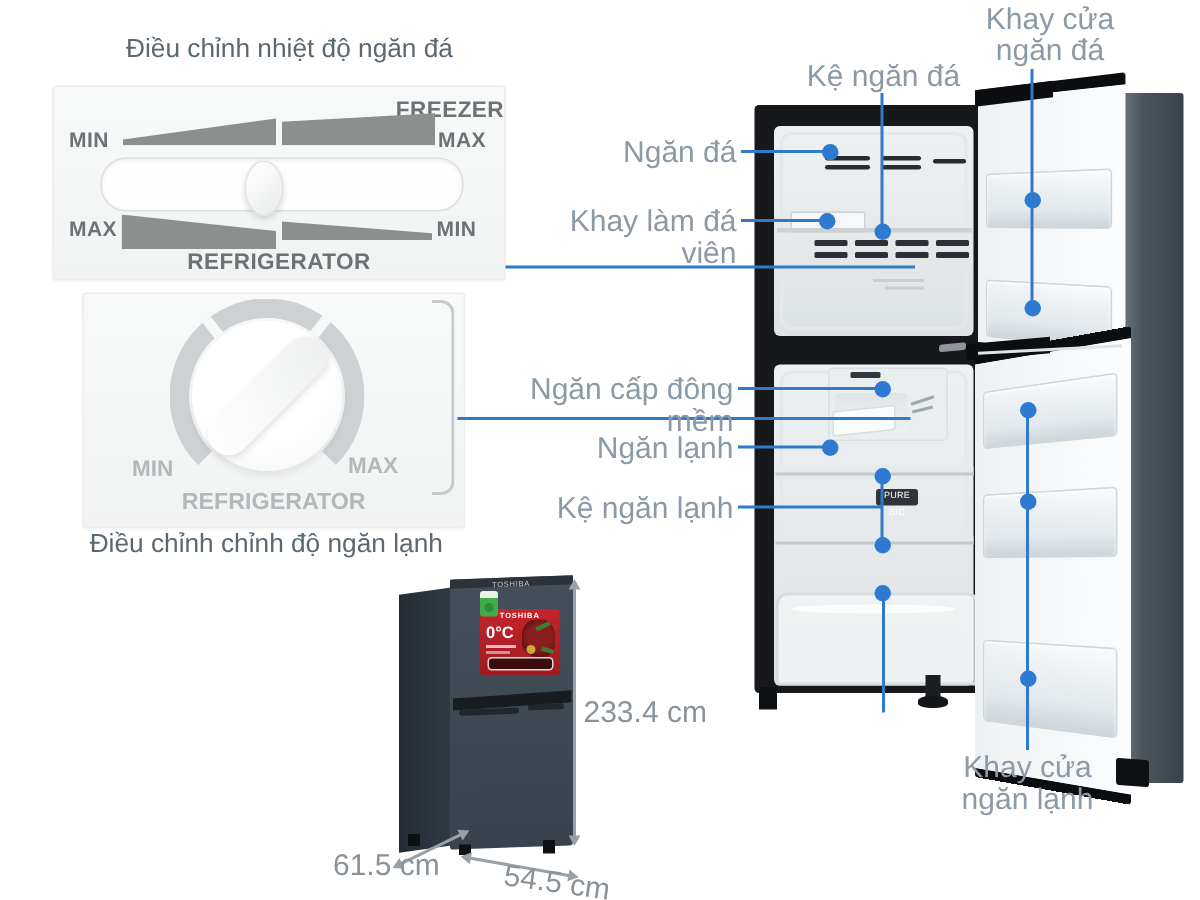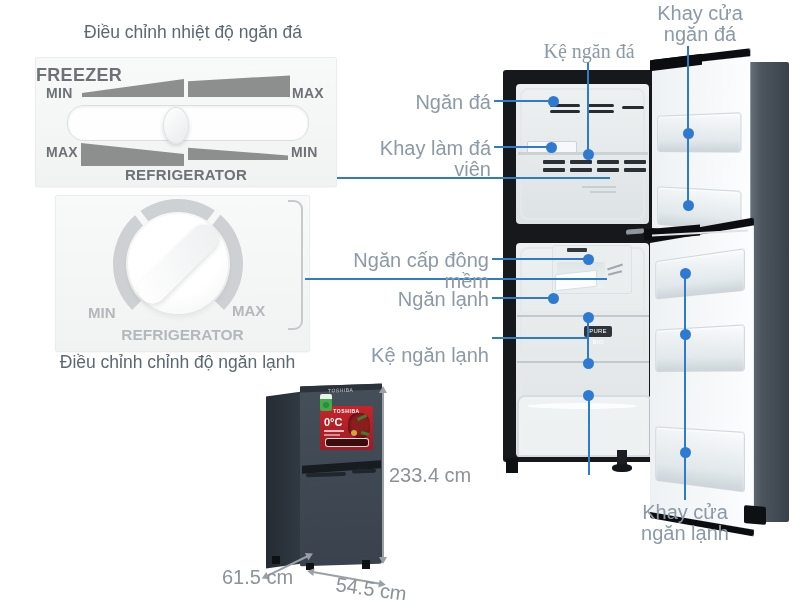--- a/index.html
+++ b/index.html
@@ -73,21 +73,21 @@
   .dim-txt{position:absolute;color:var(--dimension-text);font-size:20px;z-index:7;}
 </style>
 </head>
 <body>
 
 <div id="stage">
 
   <div class="fig-title" style="left:43px;top:22px;width:300px;">Điều chỉnh nhiệt độ ngăn đá</div>
 
   <div class="panel" style="left:35px;top:57px;width:300px;height:128px;">
-    <div class="ptx" style="left:0;top:7px;width:100%;text-align:left;font-size:18px;">FREEZER</div>
+    <div class="ptx" style="left:0;top:7px;width:100%;text-align:right;font-size:15px;">FREEZER</div>
     <div class="ptx" style="left:10px;top:27px;">MIN</div>
     <div class="wedge w-tl" style="left:46px;top:17px;width:102px;height:22px;"></div>
     <div class="wedge w-tr" style="left:152px;top:17px;width:102px;height:22px;"></div>
     <div class="ptx" style="left:256px;top:27px;">MAX</div>
     <div class="slider-track" style="left:31px;top:47px;width:240px;height:34px;">
       <div class="slider-knob" style="left:95px;top:1px;width:24px;height:35px;"></div>
     </div>
     <div class="ptx" style="left:10px;top:86px;">MAX</div>
     <div class="wedge w-bl" style="left:45px;top:85px;width:103px;height:23px;"></div>
     <div class="wedge w-br" style="left:152px;top:87px;width:100px;height:15px;"></div>
@@ -204,26 +204,26 @@
   <div class="dot" style="left:583px;top:358px;"></div>
   <div class="dot" style="left:583px;top:390px;"></div>
   <div class="dot" style="left:680px;top:268px;"></div>
   <div class="dot" style="left:680px;top:329px;"></div>
   <div class="dot" style="left:680px;top:447px;"></div>
 
   <div class="lbl" style="left:640px;top:3px;width:120px;text-align:center;">
     <div>Khay cửa</div>
     <div>ngăn đá</div>
   </div>
-  <div class="lbl" style="left:529px;top:41px;width:120px;text-align:center;font-family:Liberation Serif, serif;">Kệ ngăn đá</div>
+  <div class="lbl" style="left:529px;top:41px;width:120px;text-align:center;">Kệ ngăn đá</div>
   <div class="lbl" style="left:371px;top:92px;width:120px;text-align:right;">Ngăn đá</div>
   <div class="lbl" style="left:341px;top:138px;width:150px;text-align:right;">Khay làm đá viên</div>
   <div class="lbl" style="left:319px;top:250px;width:170px;text-align:right;">Ngăn cấp đông mềm</div>
   <div class="lbl" style="left:369px;top:289px;width:120px;text-align:right;">Ngăn lạnh</div>
-  <div class="lbl" style="left:369px;top:329px;width:120px;text-align:right;margin-top:16px;">Kệ ngăn lạnh</div>
+  <div class="lbl" style="left:369px;top:329px;width:120px;text-align:right;">Kệ ngăn lạnh</div>
   <div class="lbl" style="left:625px;top:502px;width:120px;text-align:center;">
     <div>Khay cửa</div>
     <div>ngăn lạnh</div>
   </div>
 
   <div class="abs" style="left:266px;top:394px;width:36px;height:172px;transform:skewY(-8deg);
        background:linear-gradient(90deg,#242b33,#313a43);z-index:2;"></div>
   <div class="abs" style="left:300px;top:385px;width:82px;height:180px;transform:skewY(-2deg);
        background:linear-gradient(180deg,#454f59,#3a434d);border-radius:2px;z-index:3;">
     <div class="abs" style="left:0;top:0;width:100%;height:6px;background:#2b323a;"></div>

